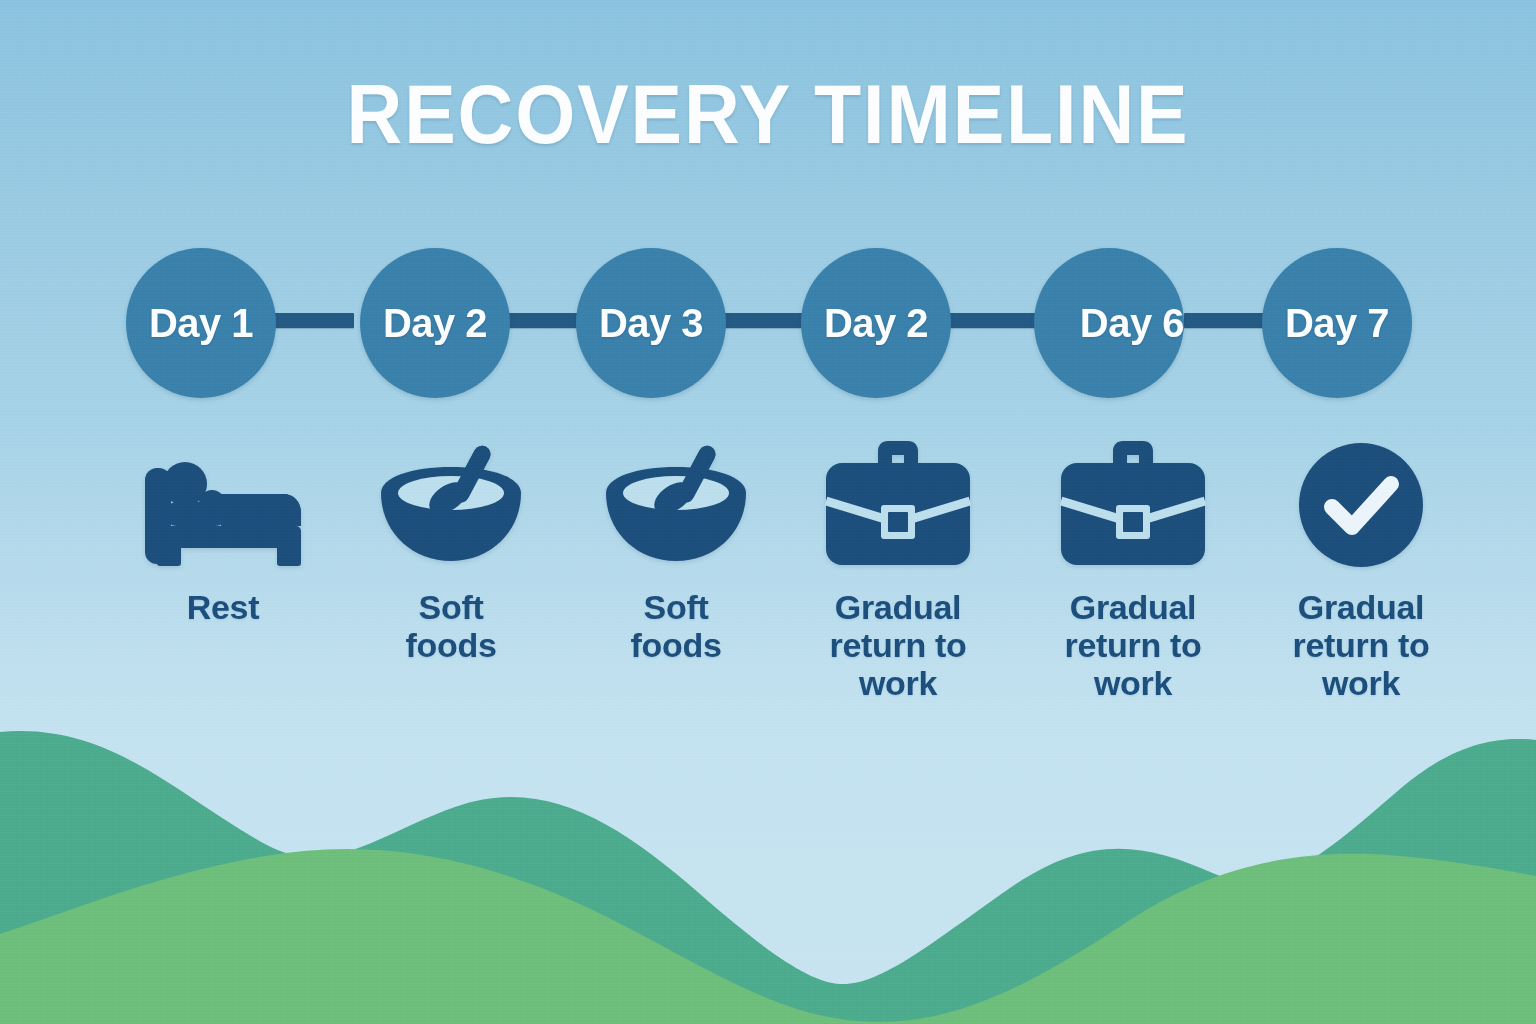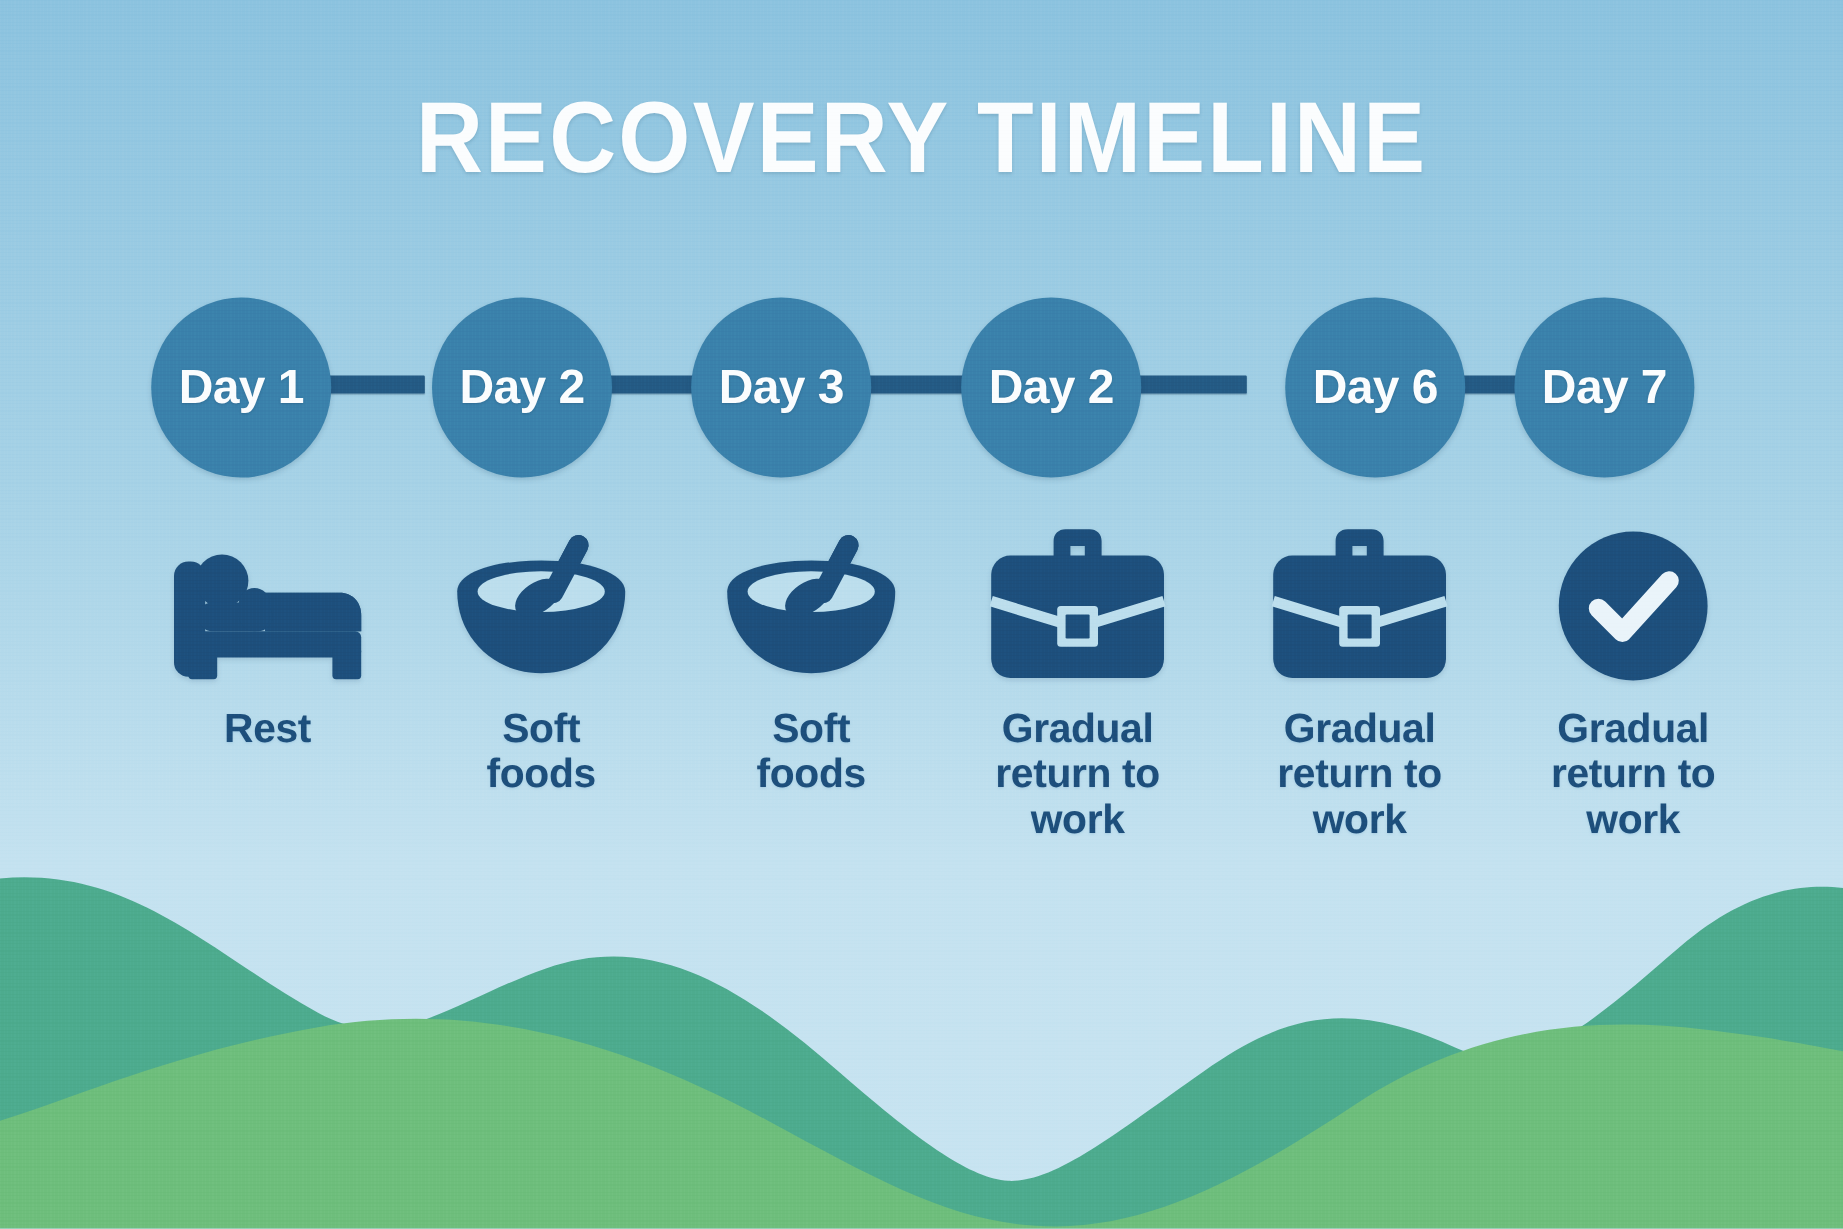--- a/index.html
+++ b/index.html
@@ -166,21 +166,21 @@
     </div>
     <div class="node" style="left:234px;">
       <span class="node-label">Day 2</span>
     </div>
     <div class="node" style="left:450px;">
       <span class="node-label">Day 3</span>
     </div>
     <div class="node" style="left:675px;">
       <span class="node-label">Day 2</span>
     </div>
-    <div class="node" style="left:945px;">
+    <div class="node" style="left:908px;justify-content:flex-end;">
       <span class="node-label">Day 6</span>
     </div>
     <div class="node" style="left:1136px;">
       <span class="node-label">Day 7</span>
     </div>
   </div>
 
   <div id="steps">
 
     <div class="step" style="left:-10px;">

